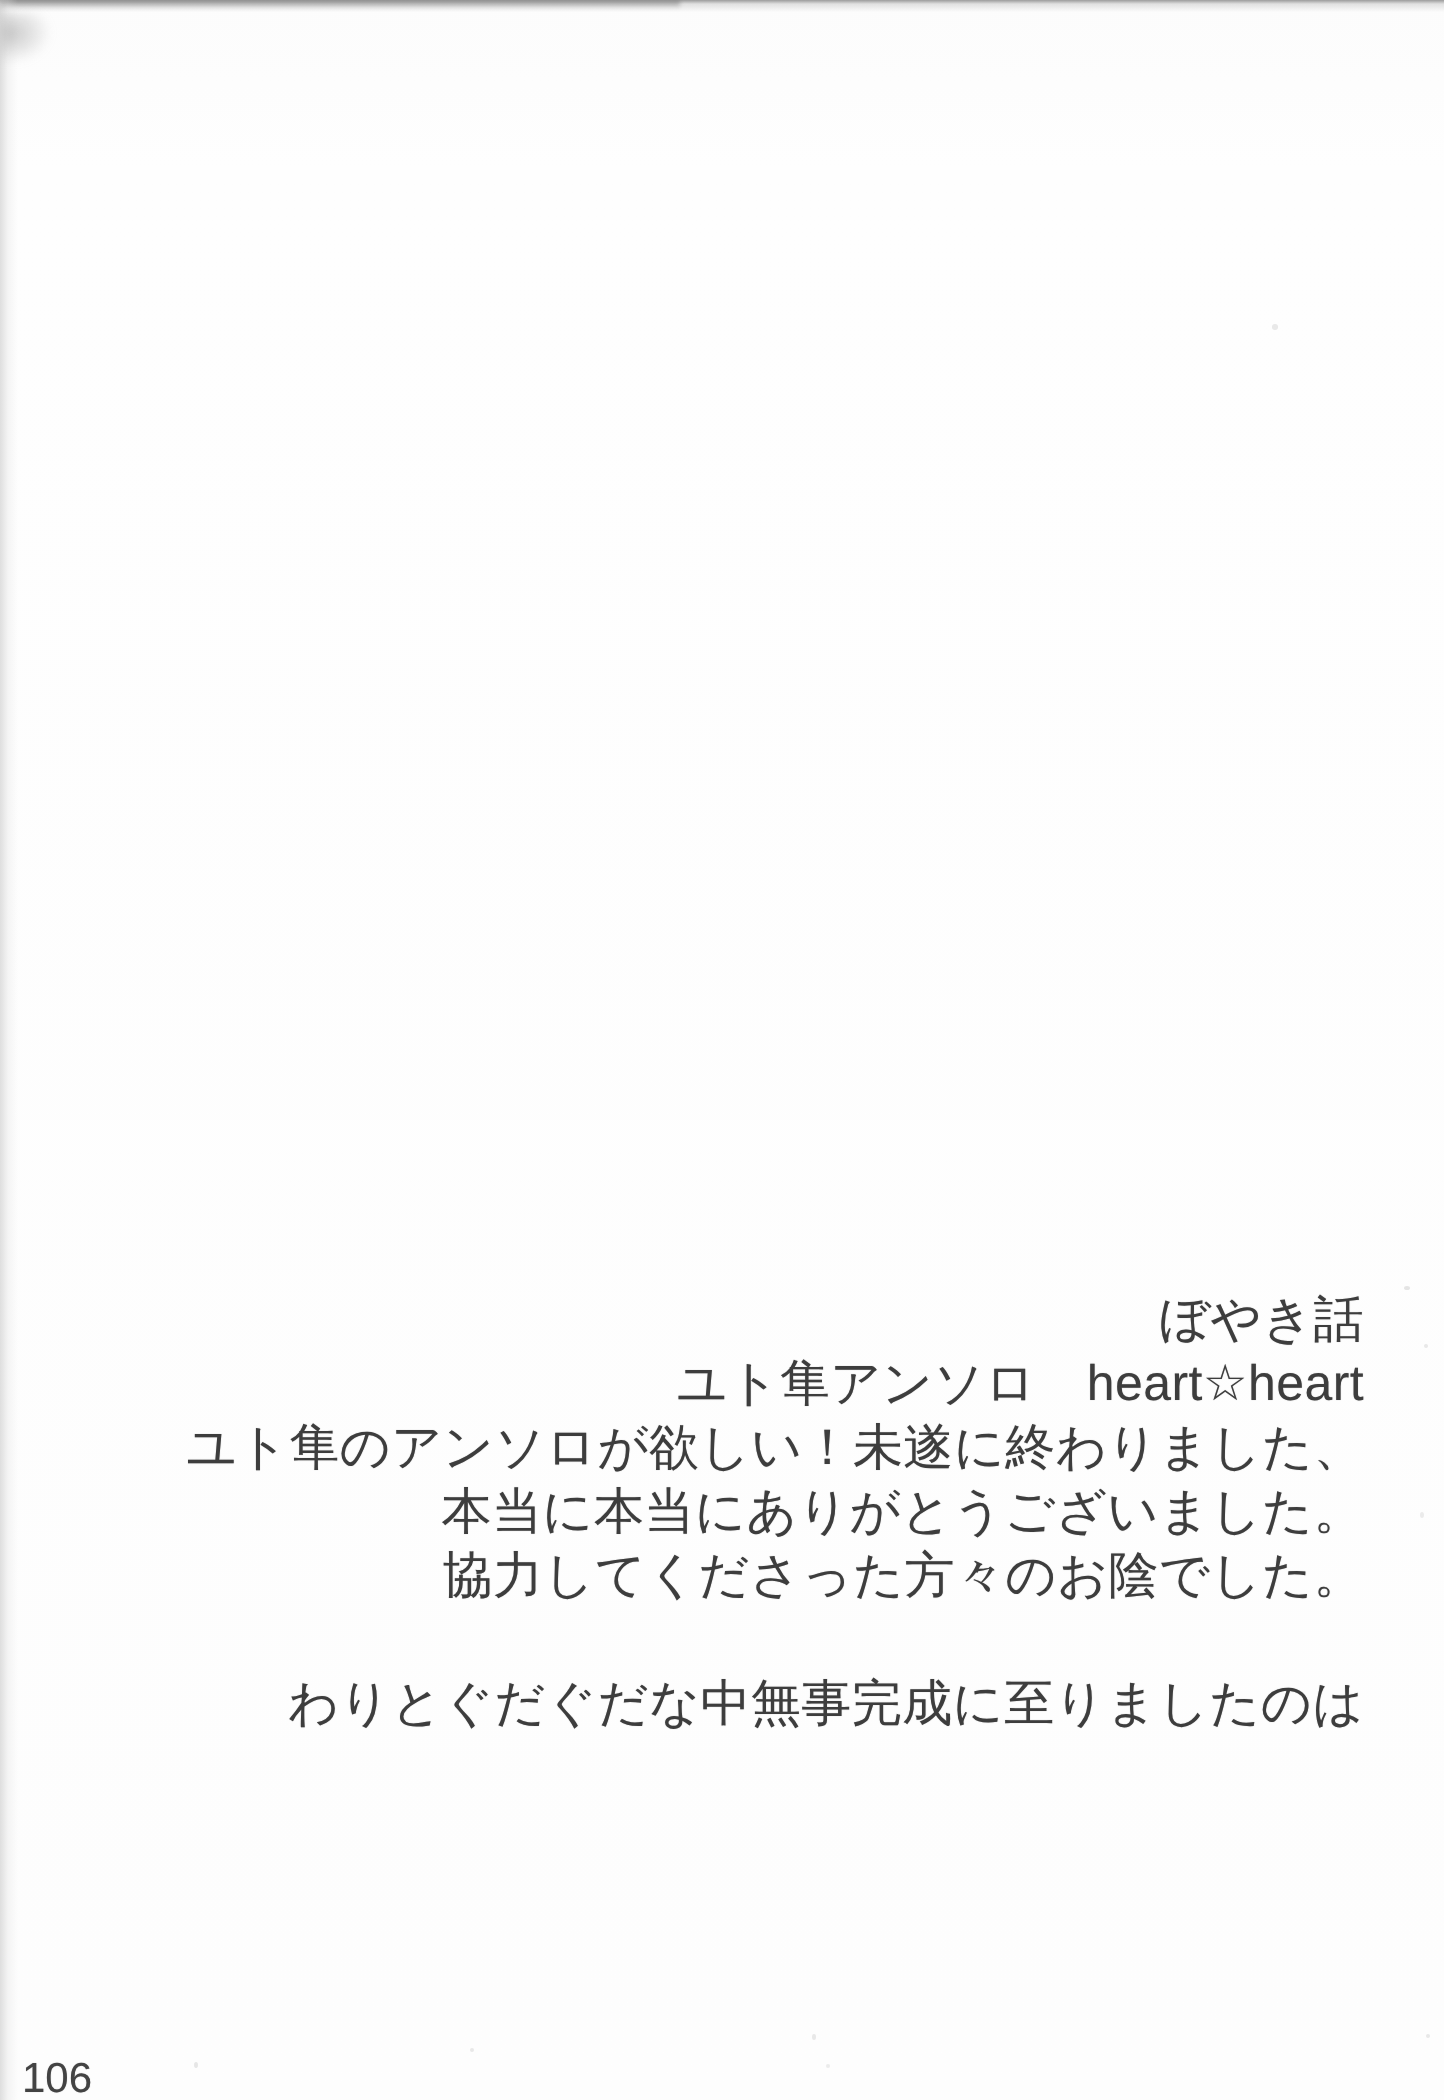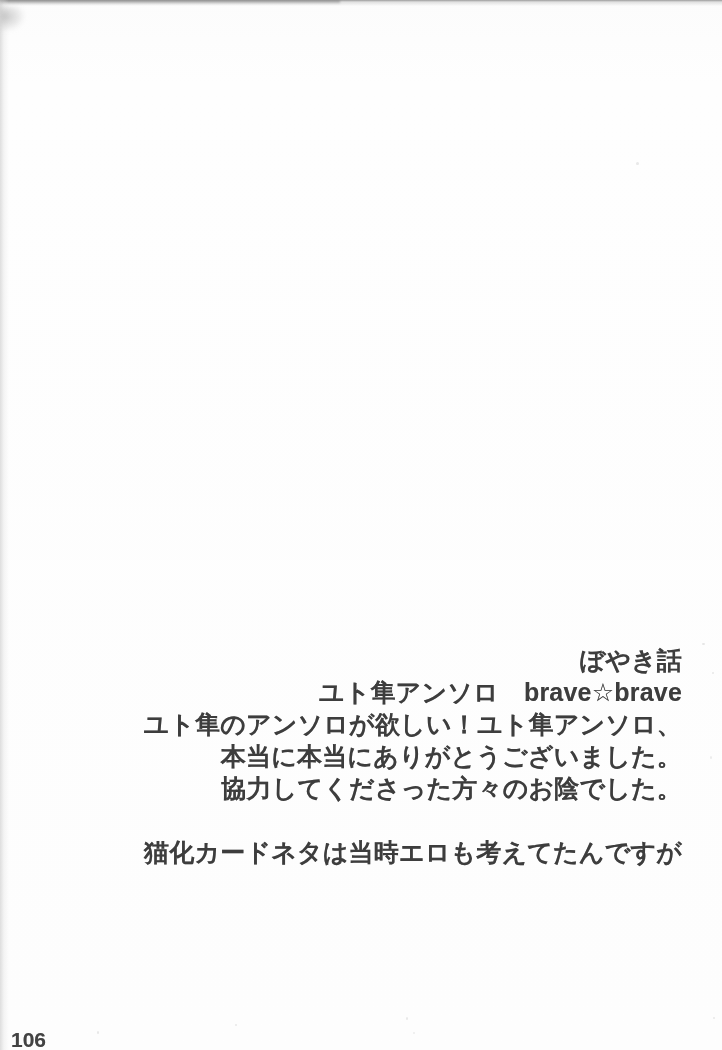--- a/index.html
+++ b/index.html
@@ -9,21 +9,20 @@
     height: 1050px;
     overflow: hidden;
     background: #fdfdfd;
     font-family: "Liberation Sans", "DejaVu Sans", sans-serif;
   }
   .page {
     position: relative;
     width: 722px;
     height: 1050px;
     background: linear-gradient(180deg, #fcfcfc 0%, #fefefe 8%, #fdfdfd 100%);
-    font-weight: bold;
   }
   
   .edge-top {
     position: absolute;
     top: 0; left: 0; right: 0;
     height: 6px;
     background:
       linear-gradient(to bottom, rgba(145,145,145,0.9) 0px, rgba(190,190,190,0.45) 2px, rgba(255,255,255,0) 6px);
     pointer-events: none;
   }
@@ -98,23 +97,23 @@
   <div class="speck" style="left:712px; top:672px; width:2px; height:2px; opacity:0.5;"></div>
   <div class="speck" style="left:710px; top:756px; width:2px; height:3px; opacity:0.45;"></div>
   <div class="speck" style="left:97px; top:1031px; width:2px; height:3px; opacity:0.55;"></div>
   <div class="speck" style="left:235px; top:1024px; width:2px; height:2px; opacity:0.5;"></div>
   <div class="speck" style="left:406px; top:1017px; width:2px; height:3px; opacity:0.5;"></div>
   <div class="speck" style="left:413px; top:1032px; width:2px; height:2px; opacity:0.45;"></div>
   <div class="speck" style="left:713px; top:1017px; width:2px; height:2px; opacity:0.5;"></div>
 
   <div class="afterword">
     <div>ぼやき話</div>
-    <div>ユト隼アンソロ　brave☆brave</div>
-    <div>ユト隼のアンソロが欲しい！ユト隼アンソロ、</div>
+    <div>ユト隼アンソロ　heart☆heart</div>
+    <div>ユト隼のアンソロが欲しい！未遂に終わりました、</div>
     <div>本当に本当にありがとうございました。</div>
     <div>協力してくださった方々のお陰でした。</div>
     <div class="para-gap"></div>
-    <div>猫化カードネタは当時エロも考えてたんですが</div>
+    <div>わりとぐだぐだな中無事完成に至りましたのは</div>
   </div>
 
   <div class="page-number">106</div>
 
 </div>
 
 </body></html>

